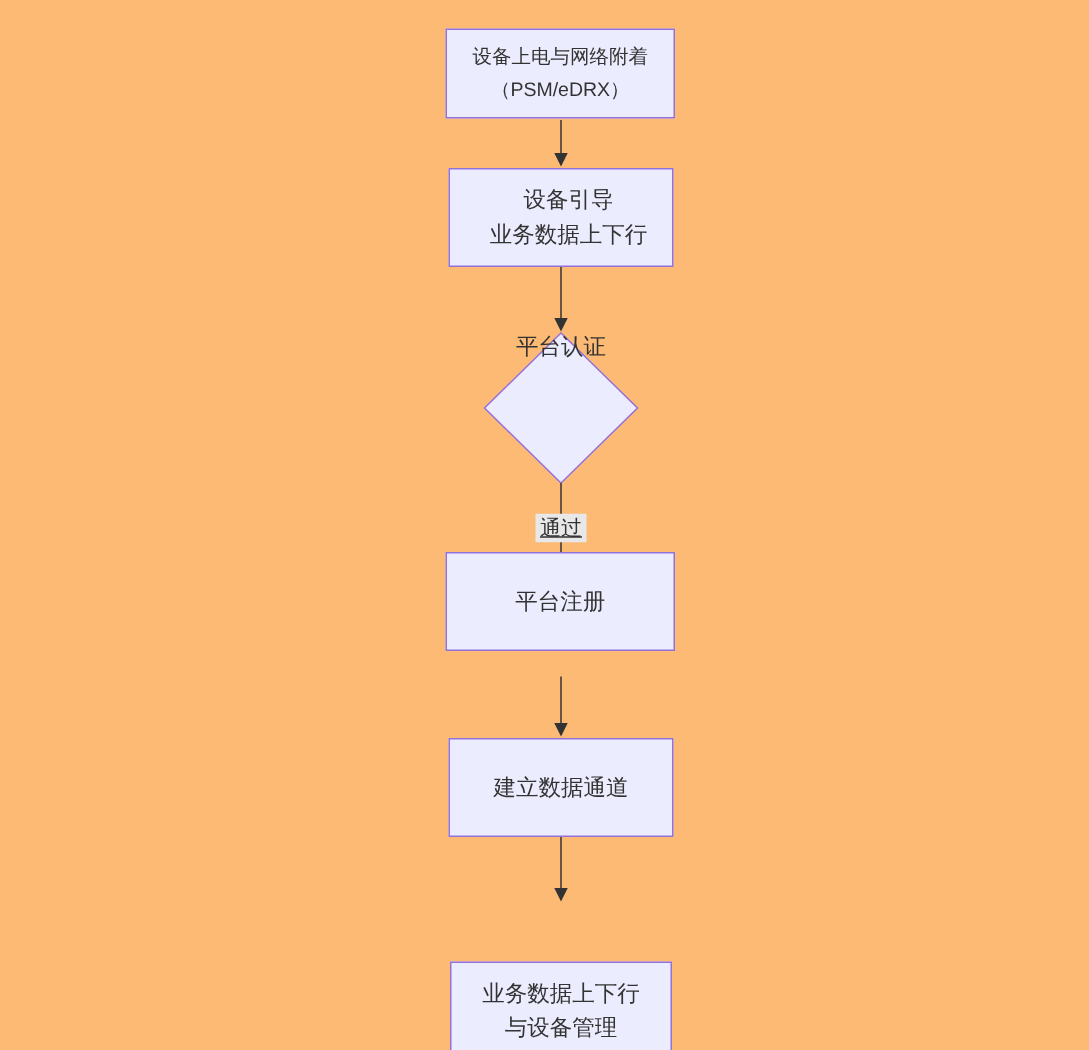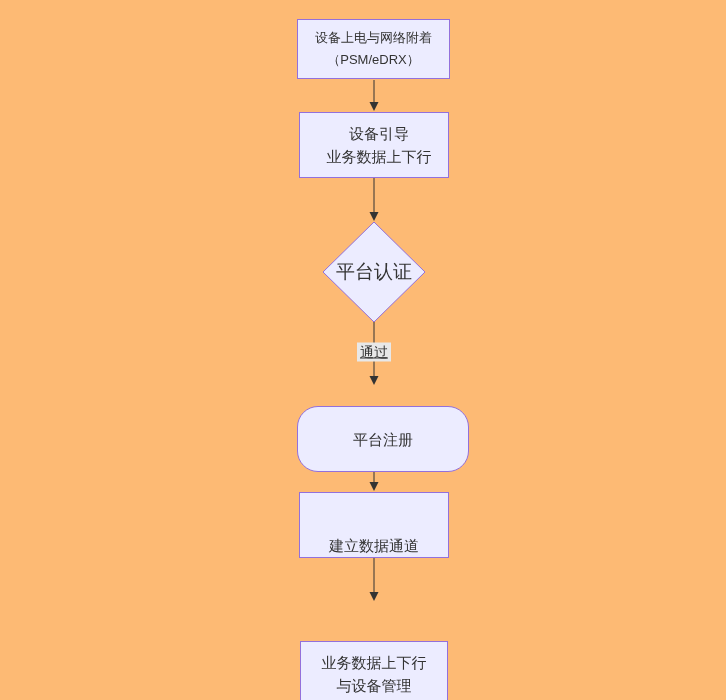--- a/index.html
+++ b/index.html
@@ -48,24 +48,24 @@
     font-size: 15px;
     line-height: 23px;
   }
   .node.small-font {
     font-size: 13px;
     line-height: 22px;
   }
   .diamond-label {
     position: absolute;
     display: flex;
-    align-items: center;
+    align-items: flex-start;
     justify-content: center;
     text-align: center;
-    font-size: 19px;
+    font-size: 15px;
     background: transparent;
   }
   .edge-label {
     position: absolute;
     transform: translate(-50%, -50%);
     background: #e8e8e8;
     padding: 1px 3px;
     font-size: 14px;
     line-height: 17px;
     white-space: nowrap;
@@ -116,25 +116,25 @@
     <span>设备引导</span>
     <span>业务数据上下行</span>
   </div>
 
   <div class="diamond-label" style="left:323px; top:222px; width:102px; height:100px;">
     <span>平台认证</span>
   </div>
 
   <div class="edge-label" style="left:374px; top:352px;">通过</div>
 
-  <div class="node" style="left:297px; top:406px; width:172px; height:66px;border-radius:21px;">
+  <div class="node" style="left:297px; top:368px; width:153px; height:66px;">
     <span>平台注册</span>
   </div>
 
-  <div class="node" style="left:299px; top:492px; width:150px; height:66px;justify-content:flex-end;">
+  <div class="node" style="left:299px; top:492px; width:150px; height:66px;">
     <span>建立数据通道</span>
   </div>
 
   <div class="node" style="left:300px; top:602px; width:148px; height:66px;margin-top:39px;">
     <span>业务数据上下行</span>
     <span>与设备管理</span>
   </div>
 
 </div>
 

